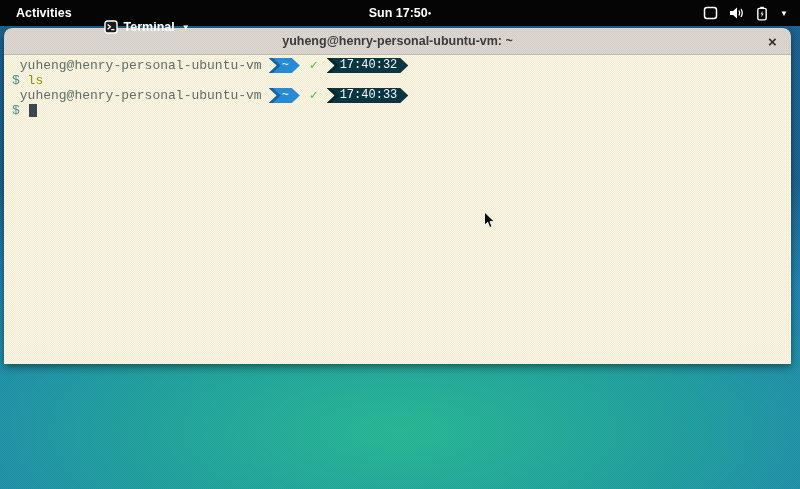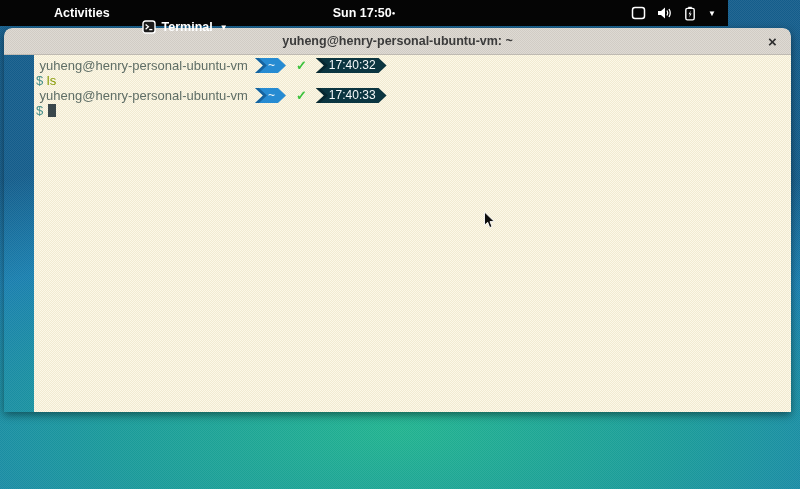--- a/index.html
+++ b/index.html
@@ -14,42 +14,42 @@
   }
   .desktop::after { 
     content:""; position:absolute; inset:0;
     background-image: conic-gradient(rgba(255,255,255,.07) 25%, transparent 0 50%,
       rgba(255,255,255,.07) 0 75%, transparent 0);
     background-size:2px 2px;
   }
 
   
   .topbar {
-    position:absolute; left:0; top:0; width:728px; height:26px;
+    position:absolute; left:0; top:0; width:800px; height:26px;
     background:#050505; color:#fff; display:flex; align-items:center;
-    font-size:12.5px; font-weight:bold; z-index:30;padding-left:38px;
+    font-size:12.5px; font-weight:bold; z-index:30;
   }
   .tb-activities { margin-left:12px; padding:2px 4px; cursor:pointer; }
   .tb-appmenu { display:flex; align-items:center; gap:6px; margin-left:28px; cursor:pointer;margin-top:28px; }
   .tb-appmenu svg { display:block; }
   .tb-caret { font-size:8px; margin-left:1px; }
   .tb-clock {
     position:absolute; left:50%; transform:translateX(-50%);
     display:flex; align-items:center; cursor:pointer;
   }
   .tb-dot { font-size:6px; line-height:1; }
   .tb-status {
     position:absolute; right:8px; top:0; height:26px;
     display:flex; align-items:center; gap:11px; cursor:pointer; padding:0 4px;
   }
   .tb-status svg { display:block; }
 
   
   .window {
-    position:absolute; left:4px; top:28px; width:787px; height:384px;
+    position:absolute; left:4px; top:28px; width:787px; height:336px;
     border-radius:8px 8px 0 0;
     box-shadow:0 3px 9px rgba(0,0,0,.45);
     z-index:10; overflow:hidden;
   }
   .titlebar {
     height:27px;
     background-image: conic-gradient(#dedad3 25%, #d1ccc5 0 50%, #dedad3 0 75%, #d1ccc5 0);
     background-size:2px 2px;
     border-bottom:1px solid #bfbab2;
     border-radius:8px 8px 0 0;
@@ -62,23 +62,23 @@
     display:flex; align-items:center; justify-content:center;
     font-size:15px; color:#2e2e2e; cursor:pointer; border-radius:50%;
     font-weight:bold; line-height:1;
   }
 
   
   .term {
     height:357px;
     background-image: conic-gradient(#fcf8e8 25%, #f1ead1 0 50%, #fcf8e8 0 75%, #f1ead1 0);
     background-size:2px 2px;
-    font-family:Liberation Sans, sans-serif;
+    font-family:Liberation Mono, monospace;
     font-size:13px; line-height:15px;
-    padding:3px 2px; cursor:text;margin-left:30px;
+    padding:3px 8px; cursor:text;
   }
   .t-line { height:15px; white-space:pre; display:flex; align-items:center; }
   .p-user { color:#5f6e66; white-space:pre; }
   .pl-seg {
     position:relative; display:inline-flex; align-items:center;
     height:15px; padding:0 11px 0 13px; color:#f4f8f9; font-size:12px;
     clip-path: polygon(0 0, calc(100% - 8px) 0, 100% 50%, calc(100% - 8px) 100%, 0 100%, 8px 50%);
   }
   .pl-blue { background:#268bd2; margin-left:7px; }
   .pl-blue::before {

